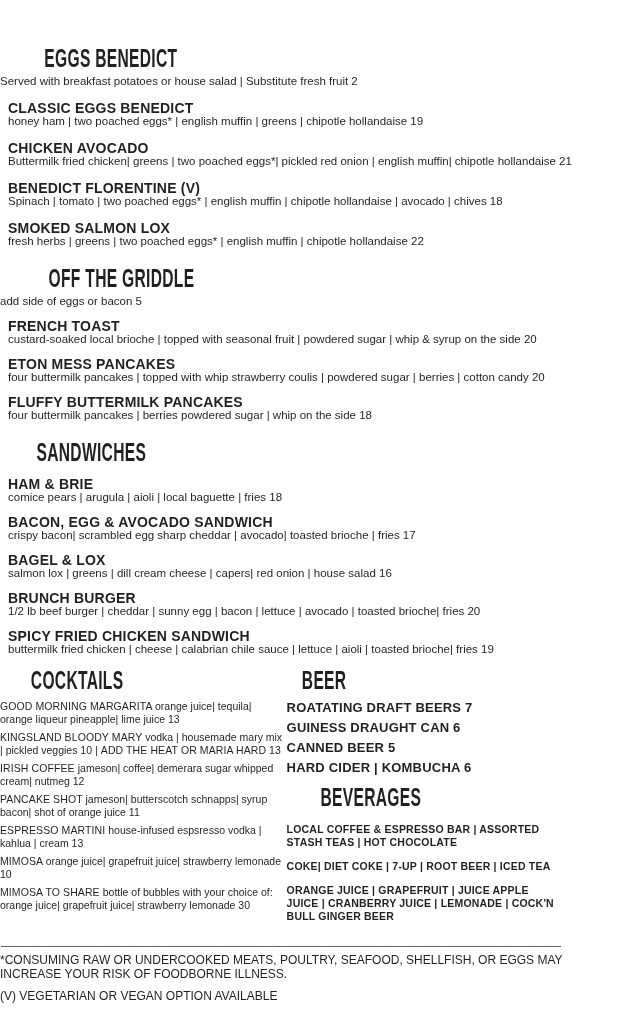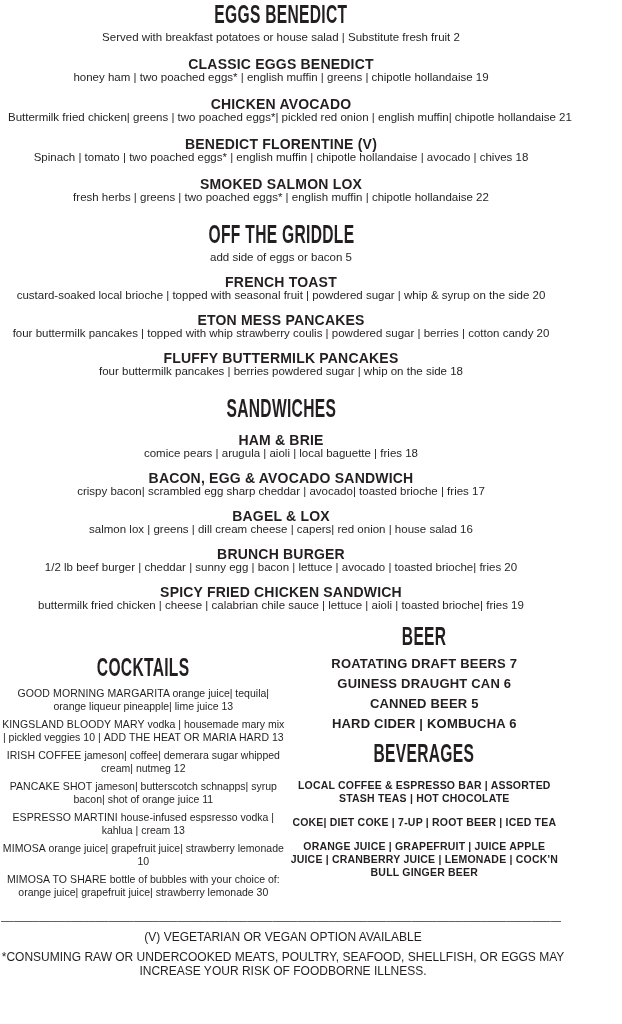--- a/index.html
+++ b/index.html
@@ -6,21 +6,21 @@
   html, body {
     margin: 0; padding: 0;
     width: 622px; height: 1024px;
     background: #ffffff;
     color: #231f20;
     font-family: "Liberation Sans", sans-serif;
     overflow: hidden;
   }
   .menu {
     width: 562px; height: 1024px;
-    text-align: center;
+    padding-top: 44px;
   }
   
   .section-title { line-height: 28px; height: 28px; }
   .section-title .ttl {
     display: inline-block;
     font-weight: 700;
     font-size: 26px;
     letter-spacing: 0.5px;
     transform: scaleX(0.6);
     transform-origin: center;
@@ -48,21 +48,21 @@
     margin-top: 0;
     white-space: nowrap;
   }
   
   .columns {
     display: flex;
     width: 100%;
     margin-top: 10px;
     align-items: flex-start;
   }
-  .col-left  { width: 51%; margin-top: 31px; }
+  .col-left  { width: 51%; }
   .col-right { width: 49%; }
   .cocktail-item {
     max-width: 292px;
     margin: 6px auto 0;
     font-size: 10.5px;
     line-height: 12.5px;
   }
   .cocktail-item .b { font-weight: 400; letter-spacing: 0.1px; }
   .beer-items { margin-top: 3px; }
   .simple-item {
@@ -221,18 +221,18 @@
             <div class="bev-item">COKE| DIET COKE | 7-UP | ROOT BEER | ICED TEA</div>
             <div class="bev-item">ORANGE JUICE | GRAPEFRUIT | JUICE APPLE JUICE | CRANBERRY JUICE | LEMONADE | COCK'N BULL GINGER BEER</div>
           </div>
       </section>
     </div>
 
   </div>
 
   <div class="footer">
     <div class="footer-divider">__________________________________________________________________________________________</div>
+    <div class="footer-note">*CONSUMING RAW OR UNDERCOOKED MEATS, POULTRY, SEAFOOD, SHELLFISH, OR EGGS MAY INCREASE YOUR RISK OF FOODBORNE ILLNESS.</div>
     <div class="footer-note first">(V) VEGETARIAN OR VEGAN OPTION AVAILABLE</div>
-    <div class="footer-note">*CONSUMING RAW OR UNDERCOOKED MEATS, POULTRY, SEAFOOD, SHELLFISH, OR EGGS MAY INCREASE YOUR RISK OF FOODBORNE ILLNESS.</div>
 
   </div>
 
 </div>
 
 </body></html>

